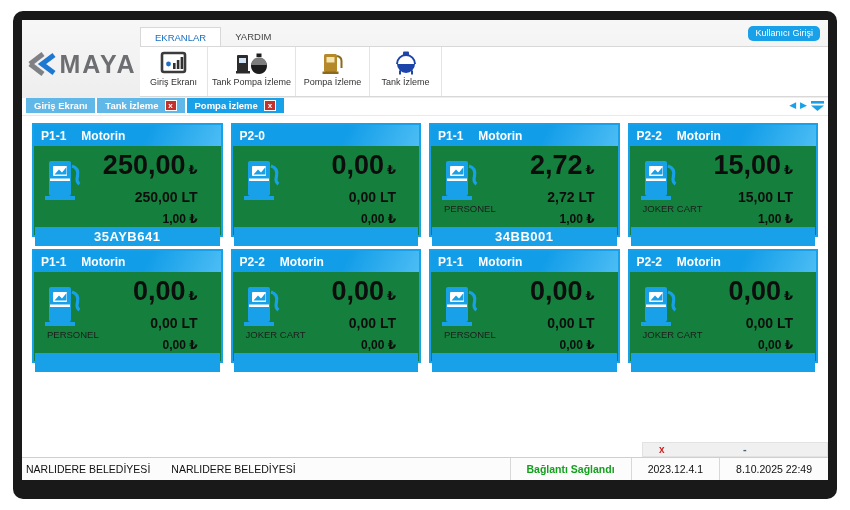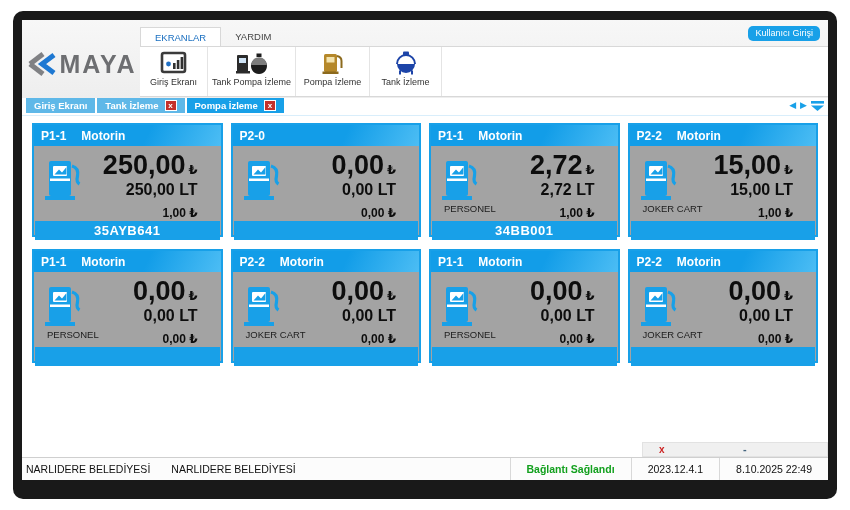--- a/index.html
+++ b/index.html
@@ -23,28 +23,28 @@
   
   .doc-tabs { position:relative; height:18px; display:flex; align-items:flex-start; padding-left:4px; border-bottom:1px solid #d9eefb; background:#fff; }
   .dtab { height:15px; margin-right:2px; padding:0 8px; display:flex; align-items:center; gap:6px; background:var(--tabblue,#5fb8e8); color:#fff; font-size:9.5px; font-weight:bold; }
   .dtab.active { background:var(--accent,#18a0e8); }
   .dtab-close { width:12px; height:11px; background:var(--closered,#c4302b); border:1px solid #fff; color:#fff; font-size:8px; font-weight:bold; line-height:9px; text-align:center; }
   .tab-nav { margin-left:auto; display:flex; align-items:center; gap:4px; padding-right:4px; height:15px; }
   .tab-nav .arr { color:var(--accent,#18a0e8); font-size:9px; line-height:1; }
 
   
   .content { padding:7px 10px 0 10px; display:grid; grid-template-columns:repeat(4,1fr); column-gap:8px; row-gap:12px; }
-  .card { position:relative; height:114px; border:2px solid var(--accent,#18a0e8); background:#a3a3a3; display:flex; flex-direction:column; }
+  .card { position:relative; height:114px; border:2px solid var(--accent,#18a0e8); background:#15803d; display:flex; flex-direction:column; }
   .card-header { height:21px; flex:0 0 21px; background:linear-gradient(115deg,#129de8 60%,#4cbdf4 100%); color:#fff; font-weight:bold; font-size:12px; display:flex; align-items:center; gap:15px; padding:0 7px; }
   .card-body { flex:1; position:relative; padding:5px 23px 0 8px; }
   .pump-icon { position:absolute; left:10px; top:11px; }
   .values { text-align:right; }
   .amount-line { font-size:27px; font-weight:bold; color:#0d0d0d; line-height:1.08; white-space:nowrap; }
   .cur-big { font-size:13px; margin-left:3px; }
-  .liters { font-size:16px; font-weight:bold; color:#0d0d0d; margin-top:1px; }
+  .liters { font-size:14px; font-weight:bold; color:#0d0d0d; margin-top:9px; }
   .unit { font-size:12px; font-weight:bold; color:#0d0d0d; margin-top:7px; }
   .tag { position:absolute; left:13px; bottom:21px; font-size:9.5px; color:#1c1c1c; }
   .card-footer { height:19px; flex:0 0 19px; margin:1px; background:var(--accent,#18a0e8); color:#fff; font-weight:bold; font-size:13px; text-align:center; line-height:19px; letter-spacing:0.5px; }
 
   
   .mini-strip { position:absolute; right:0; bottom:23px; width:186px; height:15px; background:#f0f0f0; border:1px solid #e2e2e2; }
   .mini-close { position:absolute; left:16px; top:1px; color:#cc2222; font-size:10px; font-weight:bold; }
   .mini-min { position:absolute; left:100px; top:0px; color:#44647e; font-size:11px; font-weight:bold; }
   .statusbar { position:absolute; left:0; right:0; bottom:0; height:23px; background:#fcfcfc; border-top:1px solid #cfcfcf; display:flex; align-items:center; font-size:10.5px; color:#111; }
   .sb-left { padding-left:4px; display:flex; gap:21px; }

